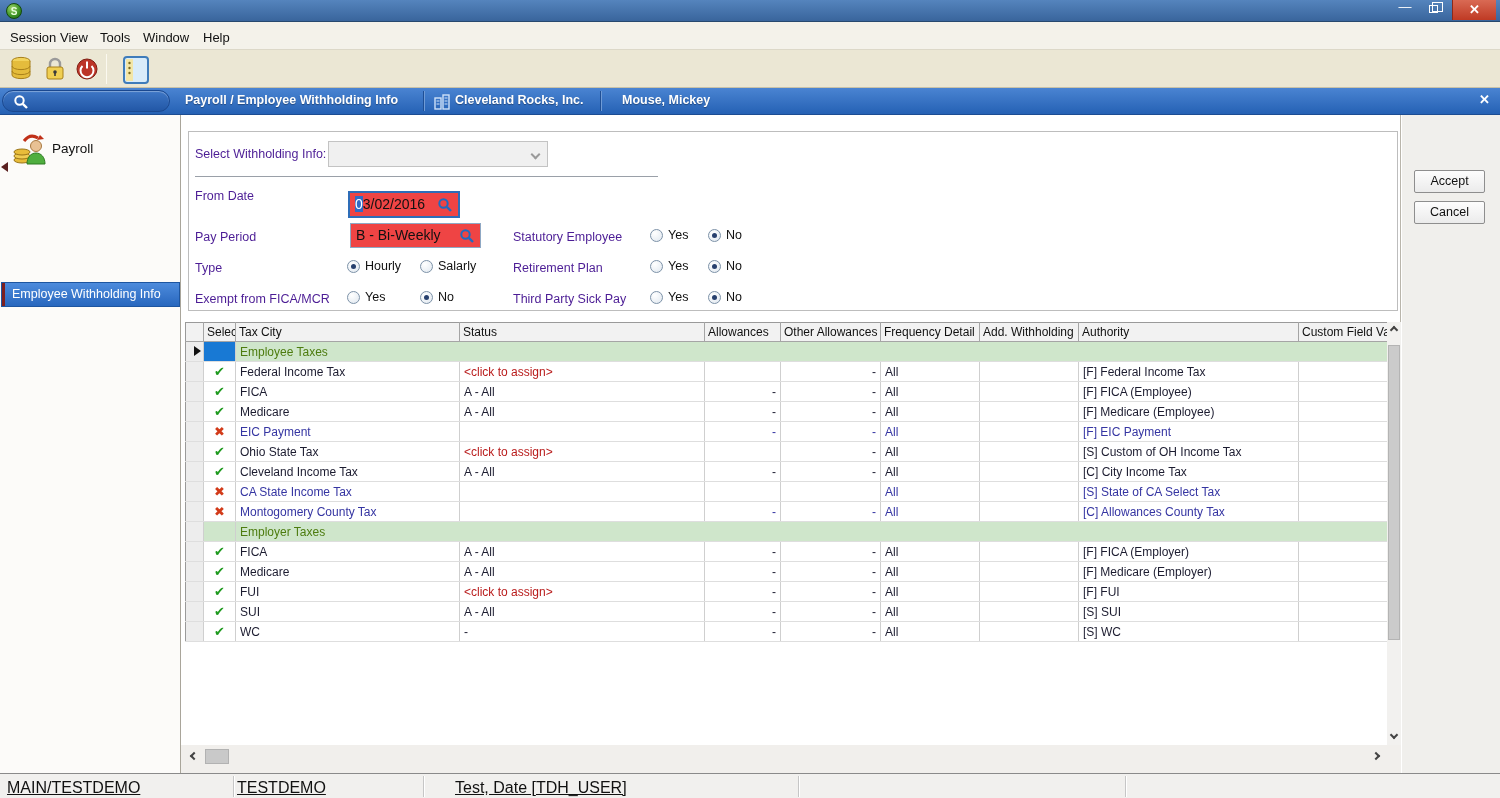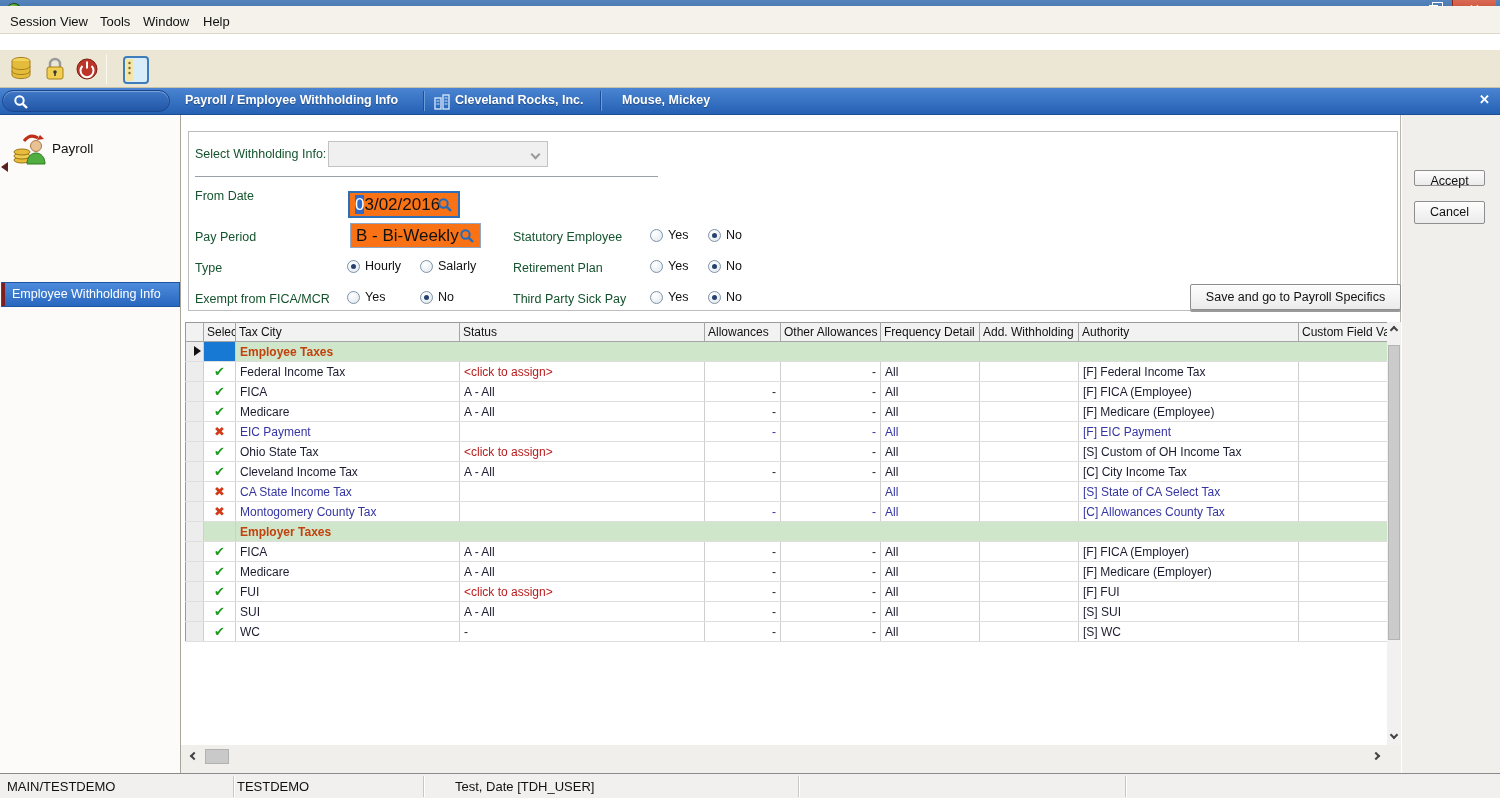--- a/index.html
+++ b/index.html
@@ -14,21 +14,21 @@
     color:#eaffdd;font-size:10px;font-weight:bold;text-align:center;line-height:15px;}
   .title-text{position:absolute;left:0;right:0;top:3px;text-align:center;font-size:13px;color:#14243d;font-weight:bold;}
   .win-btn{position:absolute;top:0;height:20px;color:#fff;font-size:13px;text-align:center;cursor:default;}
   .btn-min{left:1392px;width:26px;line-height:14px;}
   .btn-restore{left:1422px;width:26px;}
   .restore-glyph{position:absolute;left:7px;top:5px;width:9px;height:8px;border:1.5px solid #fff;background:transparent;}
   .restore-glyph:before{content:"";position:absolute;left:2px;top:-4px;width:9px;height:8px;border:1.5px solid #fff;}
   .btn-close{left:1452px;width:44px;background:linear-gradient(#d96a54,#bf3a24);border-left:1px solid #8e2918;line-height:20px;font-weight:bold;}
 
   
-  .menubar{position:absolute;left:0;top:6px;width:1500px;height:28px;background:#f4f2ea;border-bottom:1px solid #dcd8c8;}
+  .menubar{position:absolute;left:0;top:22px;width:1500px;height:28px;background:#f4f2ea;border-bottom:1px solid #dcd8c8;}
   .menu-item{position:absolute;top:6px;font-size:13px;color:#111;padding:2px 4px;}
 
   
   .toolbar{position:absolute;left:0;top:50px;width:1500px;height:38px;background:#ebe7d4;border-bottom:1px solid #c9c2a8;}
   .tool{position:absolute;top:5px;width:28px;height:28px;}
   .tool-sep{position:absolute;left:106px;top:4px;width:1px;height:30px;background:#b9b29a;border-right:1px solid #fbf9f0;}
 
   
   .tabbar{position:absolute;left:0;top:88px;width:1500px;height:27px;
     background:linear-gradient(#4a84d2,#2561b4);border-bottom:1px solid #1c4c92;}
@@ -47,77 +47,77 @@
     background:linear-gradient(#4d8bdc,#2867be);border:1px solid #1d55a0;color:#fff;font-size:12.5px;line-height:23px;padding-left:10px;}
   .side-selected .redbar{position:absolute;left:0;top:0;width:3px;height:23px;background:#7d1f1f;}
 
   
   .main-white{position:absolute;left:181px;top:115px;width:1220px;height:630px;background:#fff;border-right:1px solid #b9b5ab;}
   .right-strip{position:absolute;left:1402px;top:115px;width:98px;height:658px;background:#f0efec;}
   .hscroll-band{position:absolute;left:181px;top:745px;width:1220px;height:28px;background:#f1efec;}
 
   
   .groupbox{position:absolute;left:188px;top:131px;width:1210px;height:180px;border:1px solid #bdbdbd;background:#fff;}
-  .flabel{position:absolute;font-size:12.5px;color:#14532d;white-space:nowrap;}
+  .flabel{position:absolute;font-size:12.5px;color:#4c1d95;white-space:nowrap;}
   .dropdown{position:absolute;left:328px;top:141px;width:220px;height:26px;background:#f0f0f0;border:1px solid #c3c3c3;}
   .dd-chev{position:absolute;right:8px;top:9px;width:7px;height:7px;border-right:2px solid #9a9a9a;border-bottom:2px solid #9a9a9a;transform:rotate(45deg);}
   .form-sep{position:absolute;left:195px;top:176px;width:463px;height:1px;background:#9aa0a8;}
-  .field{position:absolute;background:#f97316;font-size:17px;color:#111;}
+  .field{position:absolute;background:#ef4444;font-size:14px;color:#111;}
   .date-field{left:348px;top:191px;width:112px;height:27px;border:2px solid #2e6db8;line-height:23px;padding-left:5px;}
   .date-sel{background:#316ac5;color:#fff;}
   .pay-field{left:350px;top:223px;width:131px;height:25px;border:1px solid #8fa8c4;line-height:23px;padding-left:5px;}
   .mag{position:absolute;top:4px;width:16px;height:16px;}
   .radio-group{position:absolute;display:flex;}
   .ropt{display:flex;align-items:center;gap:5px;}
   .rg-wide .ropt{width:73px;}
   .rg-narrow .ropt{width:58px;}
   .radio{width:13px;height:13px;border-radius:50%;border:1px solid #7d92a8;background:radial-gradient(circle at 35% 30%,#fff,#dfe7ef);position:relative;flex:0 0 13px;}
   .radio.on:after{content:"";position:absolute;left:3px;top:3px;width:5px;height:5px;border-radius:50%;background:#27406e;}
   .rlbl{font-size:12.5px;color:#111;}
 
   
   .btn{position:absolute;background:linear-gradient(#fdfdfd,#ebebeb);border:1px solid #8e8e8e;border-radius:2px;
     font-size:12.5px;color:#111;text-align:center;}
-  .btn-accept{left:1414px;top:170px;width:71px;height:16px;line-height:21px;}
+  .btn-accept{left:1414px;top:170px;width:71px;height:23px;line-height:21px;}
   .btn-cancel{left:1414px;top:201px;width:71px;height:23px;line-height:21px;}
   .btn-save{left:1190px;top:284px;width:211px;height:26px;line-height:24px;box-shadow:0 2px 0 #9a9a9a;}
 
   
   table.tax{position:absolute;left:185px;top:322px;width:1202px;border-collapse:collapse;table-layout:fixed;
     font-size:12px;color:#1c1c30;background:#fff;border:1px solid #9a9a9a;}
   table.tax th{height:19px;background:#f2f2f2;border-right:1px solid #a5a5a5;border-bottom:1px solid #a5a5a5;
     font-weight:normal;text-align:left;padding:0 3px;white-space:nowrap;overflow:hidden;color:#111;}
   table.tax td{height:20px;border-right:1px solid #cfcfcf;border-bottom:1px solid #dedede;
     padding:0 4px;white-space:nowrap;overflow:hidden;}
   td.c-mark{background:#ededed;border-right:1px solid #a5a5a5;border-bottom:1px solid #b9b9b9;padding:0;}
   tr.grp td{background:#cfe6cb;}
   tr.grp td.c-mark{background:#ededed;}
   td.c-sel{text-align:center;padding:0;}
   td.c-sel.cur{background:#1879d4 !important;}
-  td.g{font-weight:bold;color:#c2410c;}
+  td.g{font-weight:normal;color:#4d7c0f;}
   .chk{color:#1e9a1e;font-weight:bold;font-size:13px;font-family:"DejaVu Sans",sans-serif;}
   .xx{color:#d23b1a;font-weight:bold;font-size:13px;font-family:"DejaVu Sans",sans-serif;}
   td.c-num{text-align:right;}
   td.assign{color:#b91c1c;}
   tr.off td{color:#3535a2;}
   .tri-right{display:inline-block;margin-left:4px;width:0;height:0;border-top:5px solid transparent;border-bottom:5px solid transparent;border-left:7px solid #111;}
 
   
   .vscroll{position:absolute;left:1387px;top:322px;width:14px;height:423px;background:#f2f1ef;}
   .vthumb{position:absolute;left:1px;top:23px;width:12px;height:295px;background:#cbcbcb;border:1px solid #b4b4b4;}
   .chev{position:absolute;width:6px;height:6px;}
   .chev-up{border-top:2px solid #444;border-right:2px solid #444;transform:rotate(-45deg);}
   .chev-down{border-bottom:2px solid #444;border-right:2px solid #444;transform:rotate(45deg);}
   .chev-left{border-left:2px solid #444;border-bottom:2px solid #444;transform:rotate(45deg);}
   .chev-rightg{border-top:2px solid #444;border-right:2px solid #444;transform:rotate(45deg);}
   .hthumb{position:absolute;left:24px;top:4px;width:24px;height:15px;background:#c9c9c9;border:1px solid #b2b2b2;}
 
   
   .statusbar{position:absolute;left:0;top:773px;width:1500px;height:25px;background:#f1f0ee;border-top:1px solid #8a8a8a;}
-  .status-sec{position:absolute;top:5px;font-size:13px;color:#111;white-space:nowrap;}
+  .status-sec{position:absolute;top:5px;font-size:16px;color:#111;white-space:nowrap;text-decoration:underline;}
   .status-div{position:absolute;top:2px;width:1px;height:21px;background:#c6c6c6;box-shadow:1px 0 0 #fff;}
 </style>
 </head>
 <body>
 
 <div id="app">
 
   <div class="titlebar">
     <div class="app-orb">S</div>
     <div class="win-btn btn-min">—</div>
@@ -297,21 +297,20 @@
         <span class="rlbl">Yes</span>
       </span>
       <span class="ropt">
         <span class="radio on"></span>
         <span class="rlbl">No</span>
       </span>
     </div>
 
   <div class="btn btn-accept">Accept</div>
   <div class="btn btn-cancel">Cancel</div>
-  <div class="btn btn-save">Save and go to Payroll Specifics</div>
 
   <table class="tax">
     <colgroup>
       <col style="width:18px">
         <col style="width:32px">
         <col style="width:224px">
         <col style="width:245px">
       <col style="width:76px">
         <col style="width:100px">
         <col style="width:99px">

